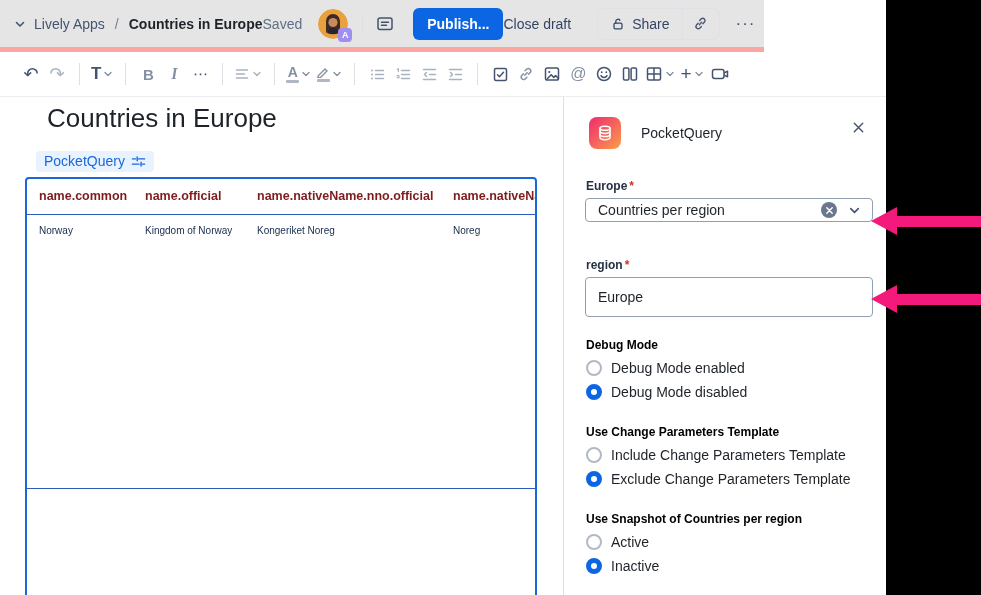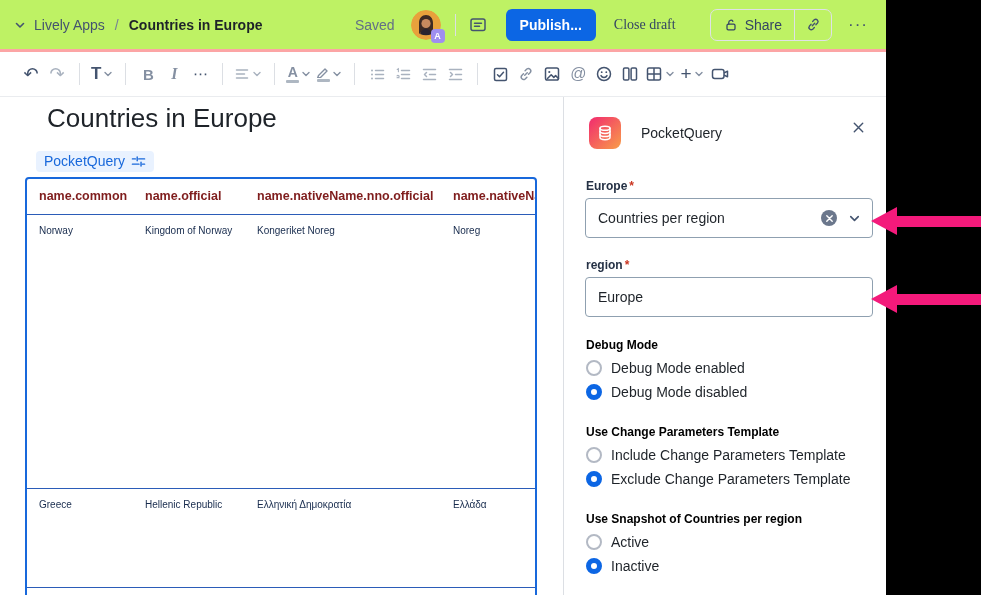--- a/index.html
+++ b/index.html
@@ -1,40 +1,40 @@
 <!DOCTYPE html>
 <html><head>
 <meta charset="utf-8">
 <style>
   * { box-sizing: border-box; margin: 0; padding: 0; }
   html,body { width: 981px; height: 595px; overflow: hidden; }
   body { background:#000; font-family:"Liberation Sans", sans-serif; position:relative; }
   .app { position:absolute; left:0; top:0; width:886px; height:595px; background:#fff; }
 
   
-  .topbar { position:absolute; top:0; left:0; width:886px; height:52px; background:#bef264;
-            border-bottom:3px solid #fca5a5; display:flex; align-items:center; padding:0 14px 0 12px; }
+  .topbar { position:absolute; top:0; left:0; width:764px; height:52px; background:#e5e5e5;
+            border-bottom:5px solid #fca5a5; display:flex; align-items:center; padding:0 14px 0 12px; }
   .icon-btn { display:flex; align-items:center; justify-content:center; color:#44546F; cursor:pointer; }
   .crumb-chev { margin-right:6px; }
   .space-name { color:#44546F; font-size:14px; margin-right:10px; white-space:nowrap; }
   .crumb-sep { color:#758195; font-size:14px; margin-right:10px; }
   .page-name { color:#1E2329; font-size:14px; font-weight:700; white-space:nowrap; }
   .topbar-right { margin-left:auto; display:flex; align-items:center; }
   .saved { color:#626F86; font-size:14px; margin-right:16px; }
   .avatar-wrap { position:relative; width:30px; height:30px; margin-right:14px; }
   .avatar-wrap svg { display:block; border-radius:50%; }
   .avatar-badge { position:absolute; right:-4px; bottom:-3px; width:14px; height:14px; border-radius:4px;
                   background:#9F8FEF; color:#fff; font-size:9px; font-weight:700;
                   display:flex; align-items:center; justify-content:center; }
   .vdiv { width:1px; height:22px; background:#DCDFE4; margin-right:12px; }
   .comment-btn { margin-right:18px; }
   .publish-btn { background:#0C66E4; color:#fff; font-family:inherit; font-size:14px; font-weight:700;
-                 border:none; border-radius:6px; height:32px; padding:0 14px; margin-right:18px; cursor:pointer; }
-  .close-draft-btn { background:none; border:none; font-family:Liberation Serif, serif; font-size:14px; color:#344563;
-                     margin-right:34px; cursor:pointer; white-space:nowrap; }
+                 border:none; border-radius:6px; height:32px; padding:0 14px; cursor:pointer; }
+  .close-draft-btn { background:none; border:none; font-family:Liberation Sans, sans-serif; font-size:14px; color:#344563;
+                     margin-right:26px; cursor:pointer; white-space:nowrap; }
   .share-group { display:flex; align-items:center; height:32px; border:1px solid #DFE1E6; border-radius:7px; overflow:hidden; margin-right:12px; }
   .share-btn { display:flex; align-items:center; gap:6px; padding:0 12px; height:100%; color:#344563; font-size:14px; cursor:pointer;justify-content:center; }
   .share-group .vdiv2 { width:1px; height:100%; background:#DFE1E6; }
   .link-btn { width:36px; height:100%; display:flex; align-items:center; justify-content:center; color:#44546F; cursor:pointer; }
   .more-btn { font-size:17px; color:#44546F; letter-spacing:1px; cursor:pointer; padding:0 4px; }
 
   
   .toolbar { position:absolute; top:52px; left:0; width:886px; height:45px; background:#fff;
              border-bottom:1px solid #EAECEF; box-shadow:0 3px 4px rgba(9,30,66,0.05);
              display:flex; align-items:center; padding:0 18px; }
@@ -74,21 +74,21 @@
   .pq-appicon { position:absolute; left:25px; top:20px; width:32px; height:32px; border-radius:8px;
                 background:linear-gradient(135deg,#F2356B 10%,#F8984B 95%);
                 display:flex; align-items:center; justify-content:center; }
   .panel-title { position:absolute; left:77px; top:28px; font-size:14px; color:#1E2329; }
   .panel-close { position:absolute; right:20px; top:23px; color:#44546F; cursor:pointer; }
 
   .f-label { position:absolute; left:22px; font-size:12px; font-weight:700; color:#253145; }
   .f-label .req { color:#CA3521; margin-left:2px; }
   .sec-label { position:absolute; left:22px; font-size:12px; font-weight:700; color:#000000; }
 
-  .q-select { position:absolute; left:21px; top:101px; width:288px; height:40px; border:1px solid #8FA0B0;
+  .q-select { position:absolute; left:21px; top:101px; width:288px; height:24px; border:1px solid #8FA0B0;
               border-radius:4px; display:flex; align-items:center; padding:0 10px 0 12px; cursor:pointer; background:#fff; }
   .q-select .val { font-size:14px; color:#1E2329; flex:1; }
   .clear-ic { width:16px; height:16px; border-radius:50%; background:#6B778C; display:flex; align-items:center;
               justify-content:center; margin-right:10px; cursor:pointer; flex:none; }
   .r-input { position:absolute; left:21px; top:180px; width:288px; height:40px; border:1px solid #8FA0B0;
              border-radius:4px; padding:0 12px; font-size:14px; color:#1E2329; font-family:inherit; background:#fff; }
 
   .radio-row { position:absolute; left:22px; display:flex; align-items:center; gap:9px; height:18px; cursor:pointer;justify-content:center; }
   .radio { width:16px; height:16px; border-radius:50%; border:2px solid #B3B9C4; background:#fff; flex:none; }
   .radio.checked { border:5px solid #0C66E4; }
@@ -322,26 +322,20 @@
           <span class="cell">name.official</span>
           <span class="cell">name.nativeName.nno.official</span>
           <span class="cell">name.nativeNa</span>
         </div>
         <div class="pq-row pq-r1">
           <span class="cell">Norway</span>
           <span class="cell">Kingdom of Norway</span>
           <span class="cell">Kongeriket Noreg</span>
           <span class="cell">Noreg</span>
         </div>
-        <div class="pq-row pq-r2">
-          <span class="cell">Greece</span>
-          <span class="cell">Hellenic Republic</span>
-          <span class="cell">Ελληνική Δημοκρατία</span>
-          <span class="cell">Ελλάδα</span>
-        </div>
         <div class="pq-row pq-stub"></div>
       </div>
     </div>
 
     <aside class="panel">
       <span class="pq-appicon">
         <svg width="20" height="20" viewBox="0 0 24 24" fill="none" stroke="#fff" stroke-width="1.8" stroke-linecap="round">
             <ellipse cx="12" cy="6.3" rx="6" ry="2.5"></ellipse>
             <path d="M6 6.3v11.2c0 1.4 2.7 2.5 6 2.5s6-1.1 6-2.5V6.3"></path>
             <path d="M6 10c0 1.4 2.7 2.5 6 2.5s6-1.1 6-2.5"></path>

